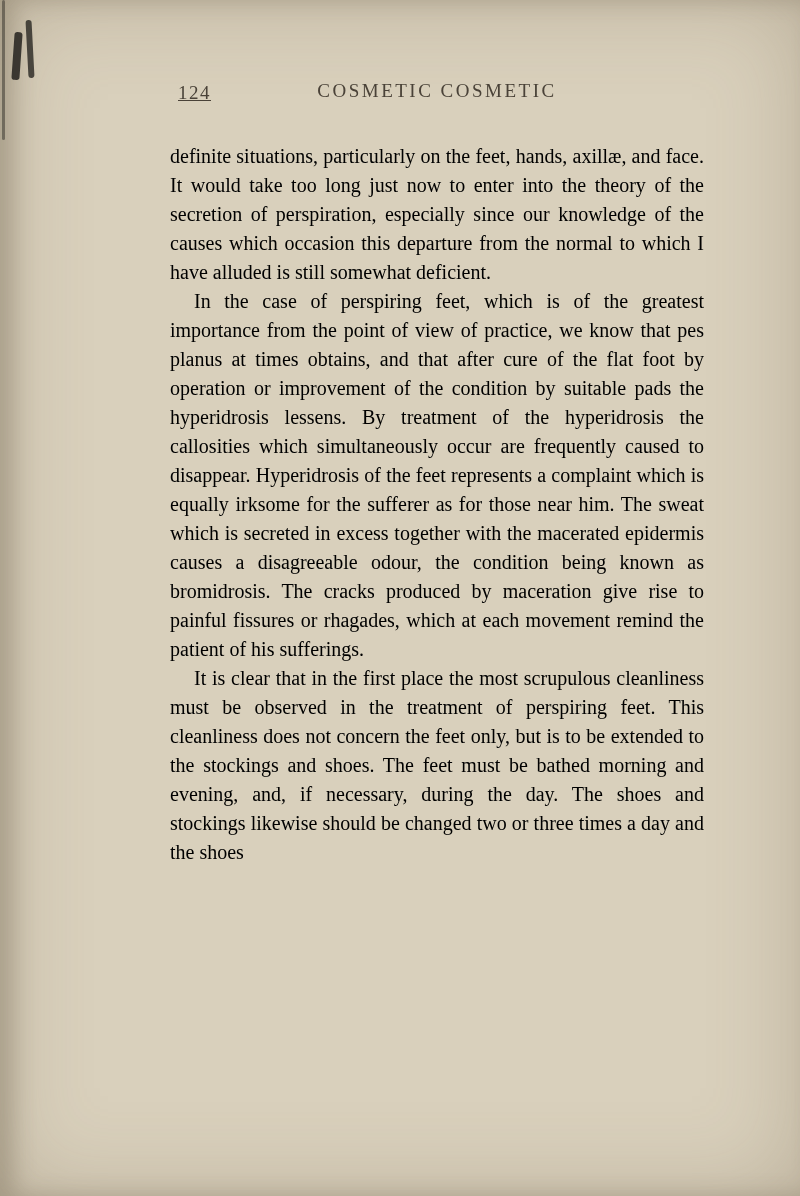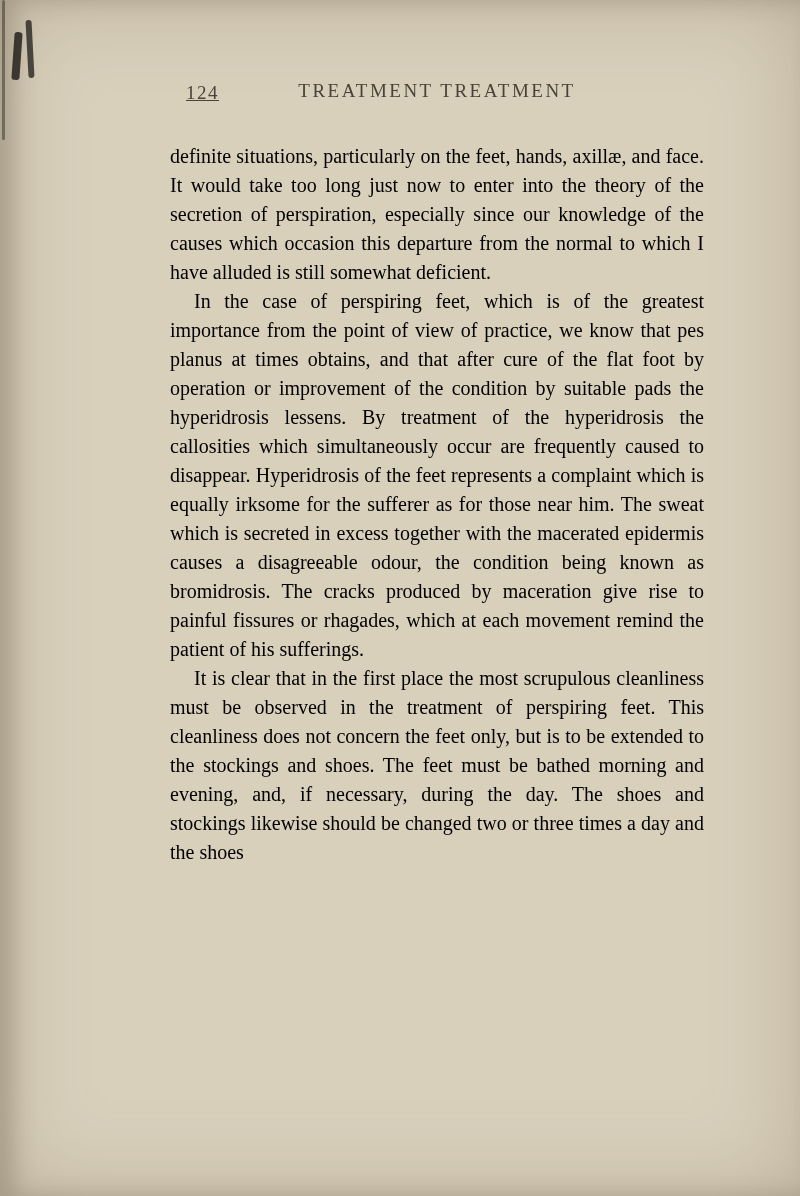--- a/index.html
+++ b/index.html
@@ -33,21 +33,21 @@
     width: 534px;
   }
   .page-header {
     position: relative;
     height: 28px;
     margin-bottom: 34px;
     color: #4a4238;
   }
   .pagenum {
     position: absolute;
-    left: 16px;
+    left: 8px;
     top: 2px;
     font-size: 19px;
     letter-spacing: 1.5px;
     text-decoration: underline;
   }
   .running-title {
     display: block;
     text-align: center;
     font-size: 19px;
     letter-spacing: 2.5px;
@@ -67,21 +67,21 @@
 <div class="page">
 
   <div class="scan-mark mark1"></div>
   <div class="scan-mark mark2"></div>
   <div class="scan-mark mark3"></div>
 
   <div class="content">
 
     <div class="page-header">
       <span class="pagenum">124</span>
-      <span class="running-title">TREATMENT TREATMENT</span>
+      <span class="running-title">COSMETIC COSMETIC</span>
     </div>
 
     <div class="body-text">
       <p class="para no-indent">definite situations, particularly on the feet, hands, axillæ, and face. It would take too long just now to enter into the theory of the secretion of perspiration, especially since our knowledge of the causes which occasion this departure from the normal to which I have alluded is still somewhat deficient.</p>
       <p class="para indent">In the case of perspiring feet, which is of the greatest importance from the point of view of practice, we know that pes planus at times obtains, and that after cure of the flat foot by operation or improvement of the condition by suitable pads the hyperidrosis lessens. By treatment of the hyperidrosis the callosities which simultaneously occur are frequently caused to disappear. Hyperidrosis of the feet represents a complaint which is equally irksome for the sufferer as for those near him. The sweat which is secreted in excess together with the macerated epidermis causes a disagreeable odour, the condition being known as bromidrosis. The cracks produced by maceration give rise to painful fissures or rhagades, which at each movement remind the patient of his sufferings.</p>
       <p class="para indent">It is clear that in the first place the most scrupulous cleanliness must be observed in the treatment of perspiring feet. This cleanliness does not concern the feet only, but is to be extended to the stockings and shoes. The feet must be bathed morning and evening, and, if necessary, during the day. The shoes and stockings likewise should be changed two or three times a day and the shoes</p>
     </div>
 
   </div>
 </div>

